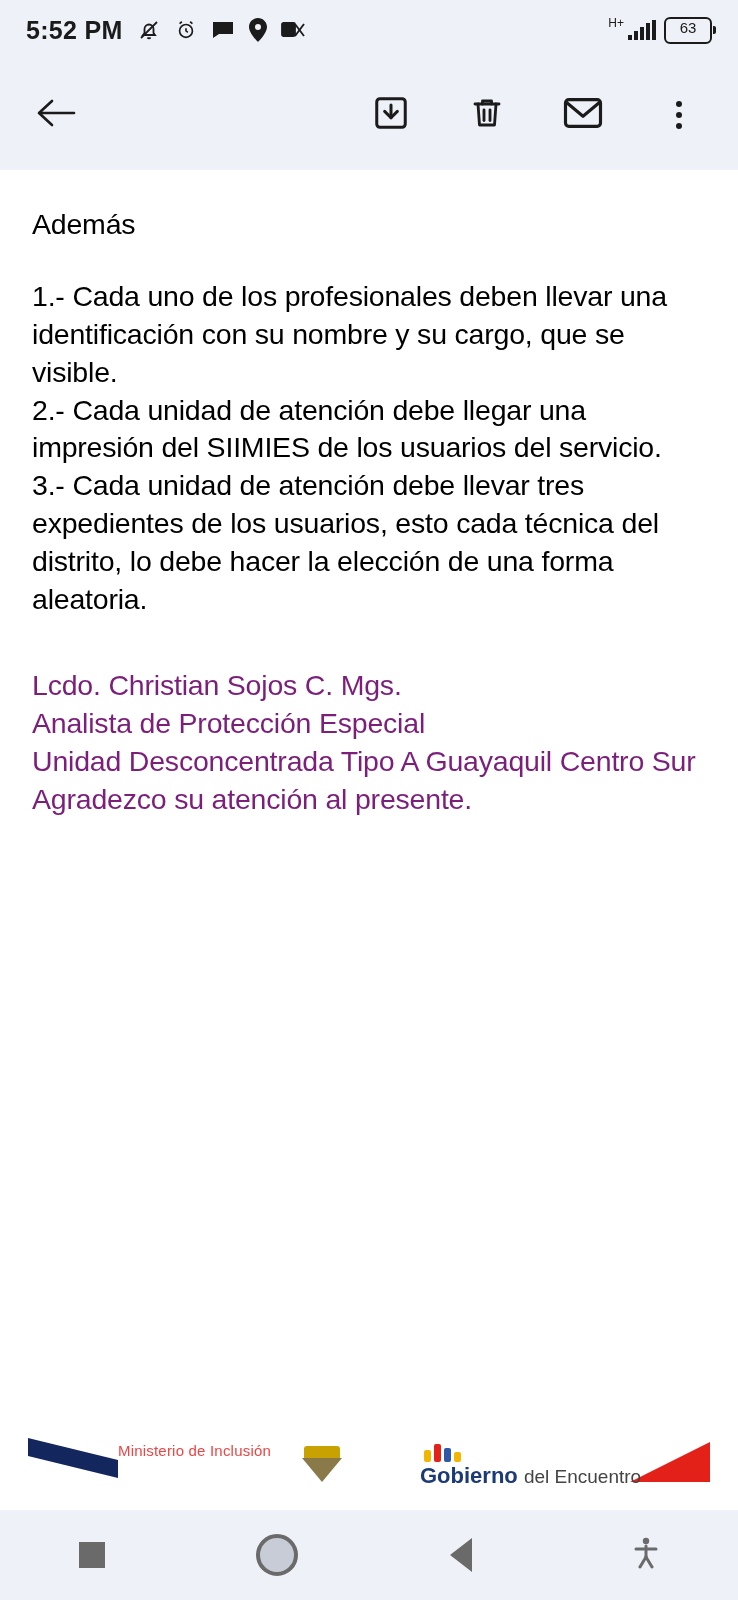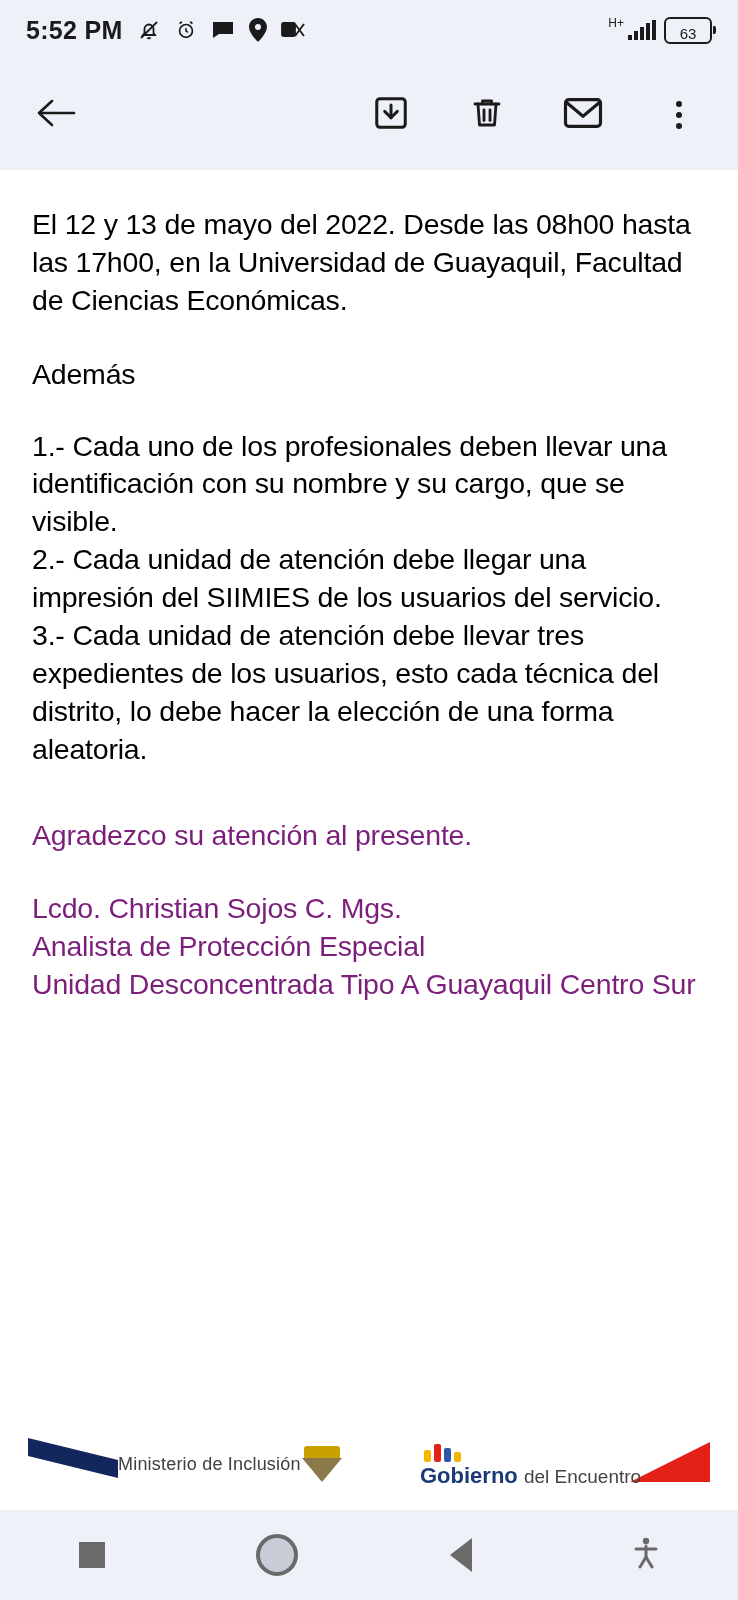--- a/index.html
+++ b/index.html
@@ -68,21 +68,21 @@
   .signal i:nth-child(2) { height: 9px; }
   .signal i:nth-child(3) { height: 13px; }
   .signal i:nth-child(4) { height: 17px; }
   .signal i:nth-child(5) { height: 20px; }
   .battery {
     width: 44px;
     height: 23px;
     border: 2px solid #1b1b1b;
     border-radius: 6px;
     display: flex;
-    align-items: flex-end;
+    align-items: flex-start;
     justify-content: center;
     font-size: 15px;
     color: #1b1b1b;
     position: relative;
   }
   .battery::after {
     content: "";
     position: absolute;
     right: -6px;
     top: 7px;
@@ -192,23 +192,23 @@
     right: 28px;
     top: 10px;
     width: 80px;
     height: 40px;
     background: #e32118;
     clip-path: polygon(100% 0, 100% 100%, 0 100%);
   }
   .footer-text-mies {
     position: absolute;
     left: 118px;
-    top: 22px;
-    font-size: 18px;
-    color: #404040;
+    top: 10px;
+    font-size: 15px;
+    color: #ef4444;
     letter-spacing: 0.2px;
   }
   .footer-shield {
     position: absolute;
     left: 300px;
     top: 14px;
     width: 44px;
     height: 46px;
   }
   .footer-shield .s-top {
@@ -399,29 +399,28 @@
       <span class="kebab">
         <span></span>
           <span></span>
           <span></span>
       </span>
     </div>
   </div>
 </div>
 
 <div class="content">
-  <p class="para">El 12 y 13 de mayo del 2022. Desde las 08h00 hasta las 17h00, en la Universidad de Guayaquil, Facultad de Ciencias Económicas.</p>
   <p class="para tight">Además</p>
   <p class="para list" style="white-space: pre-line;">1.- Cada uno de los profesionales deben llevar una identificación con su nombre y su cargo, que se visible.
 2.- Cada unidad de atención debe llegar una impresión del SIIMIES de los usuarios del servicio.
 3.- Cada unidad de atención debe llevar tres expedientes de los usuarios, esto cada técnica del distrito, lo debe hacer la elección de una forma aleatoria.</p>
-  <p class="sig">Agradezco su atención al presente.</p>
   <p class="sig sig-block" style="white-space: pre-line;">Lcdo. Christian Sojos C. Mgs.
 Analista de Protección Especial
 Unidad Desconcentrada Tipo A Guayaquil Centro Sur</p>
+  <p class="sig">Agradezco su atención al presente.</p>
 
   <div class="footer-strip">
     <div class="footer-ribbon-left"></div>
     <div class="footer-ribbon-right"></div>
     <div class="footer-text-mies">Ministerio de Inclusión</div>
     <div class="footer-shield">
       <div class="s-top"></div>
       <div class="s-body"></div>
     </div>
     <div class="footer-gob">

